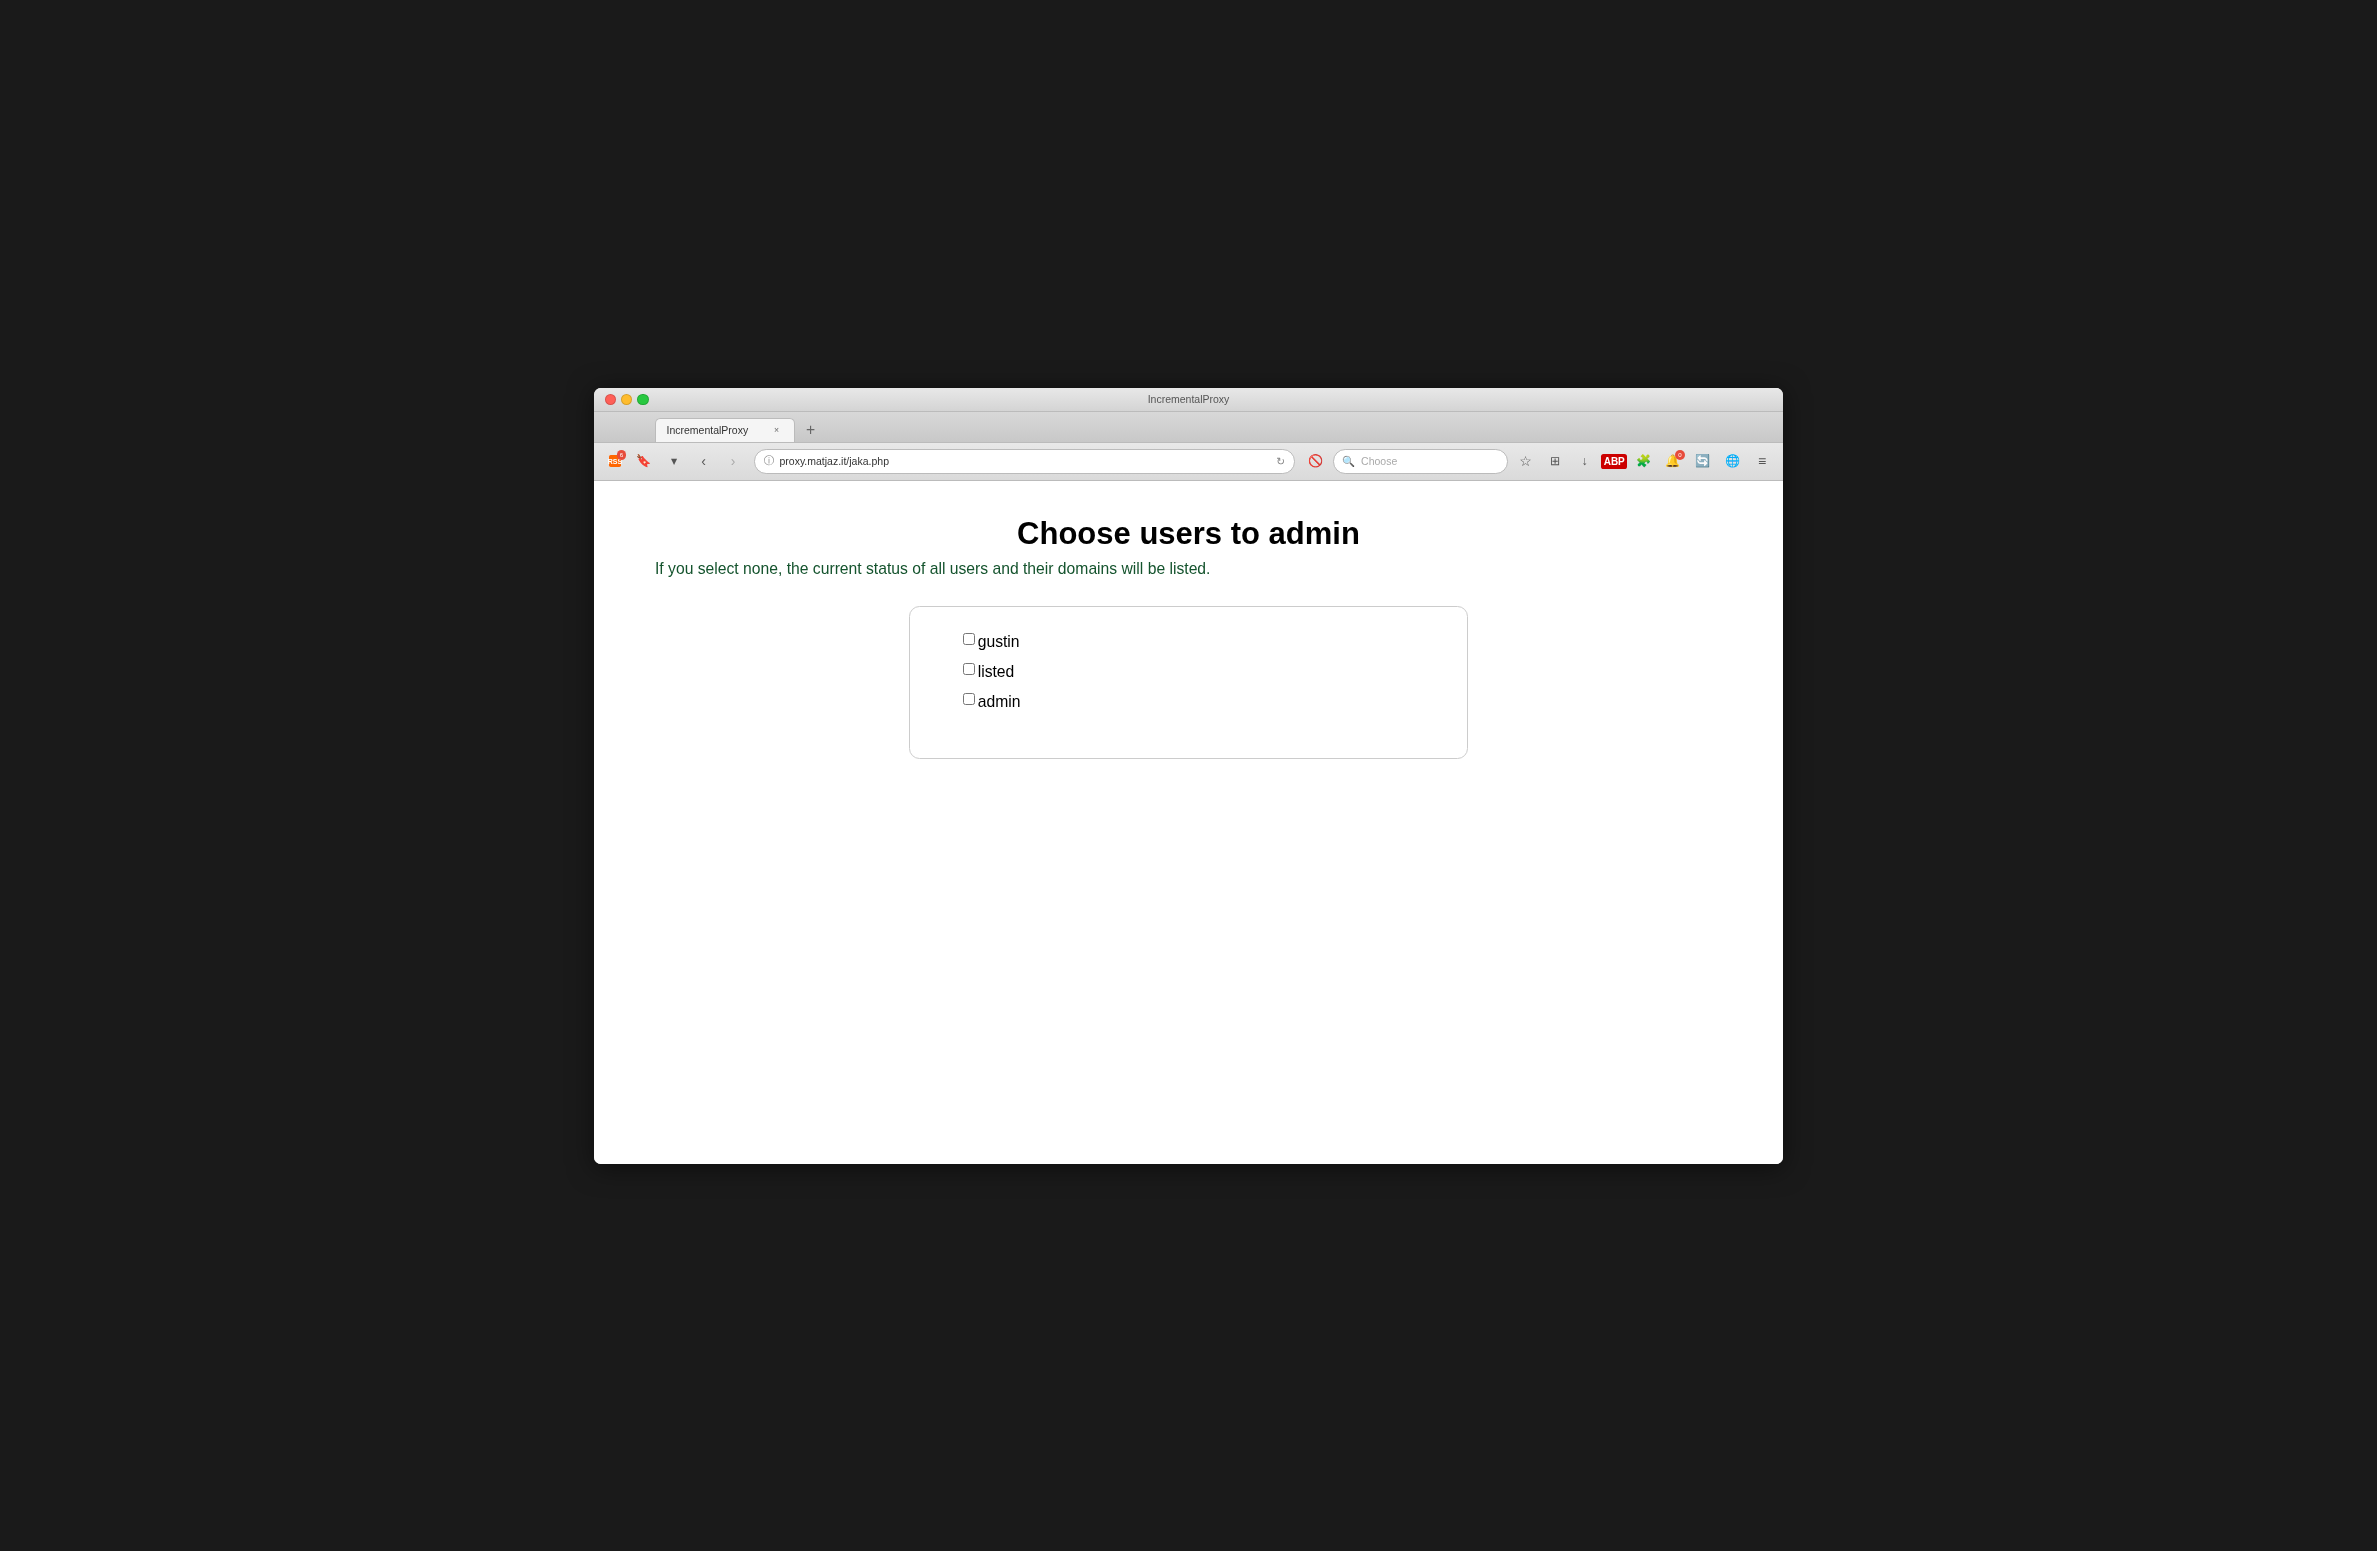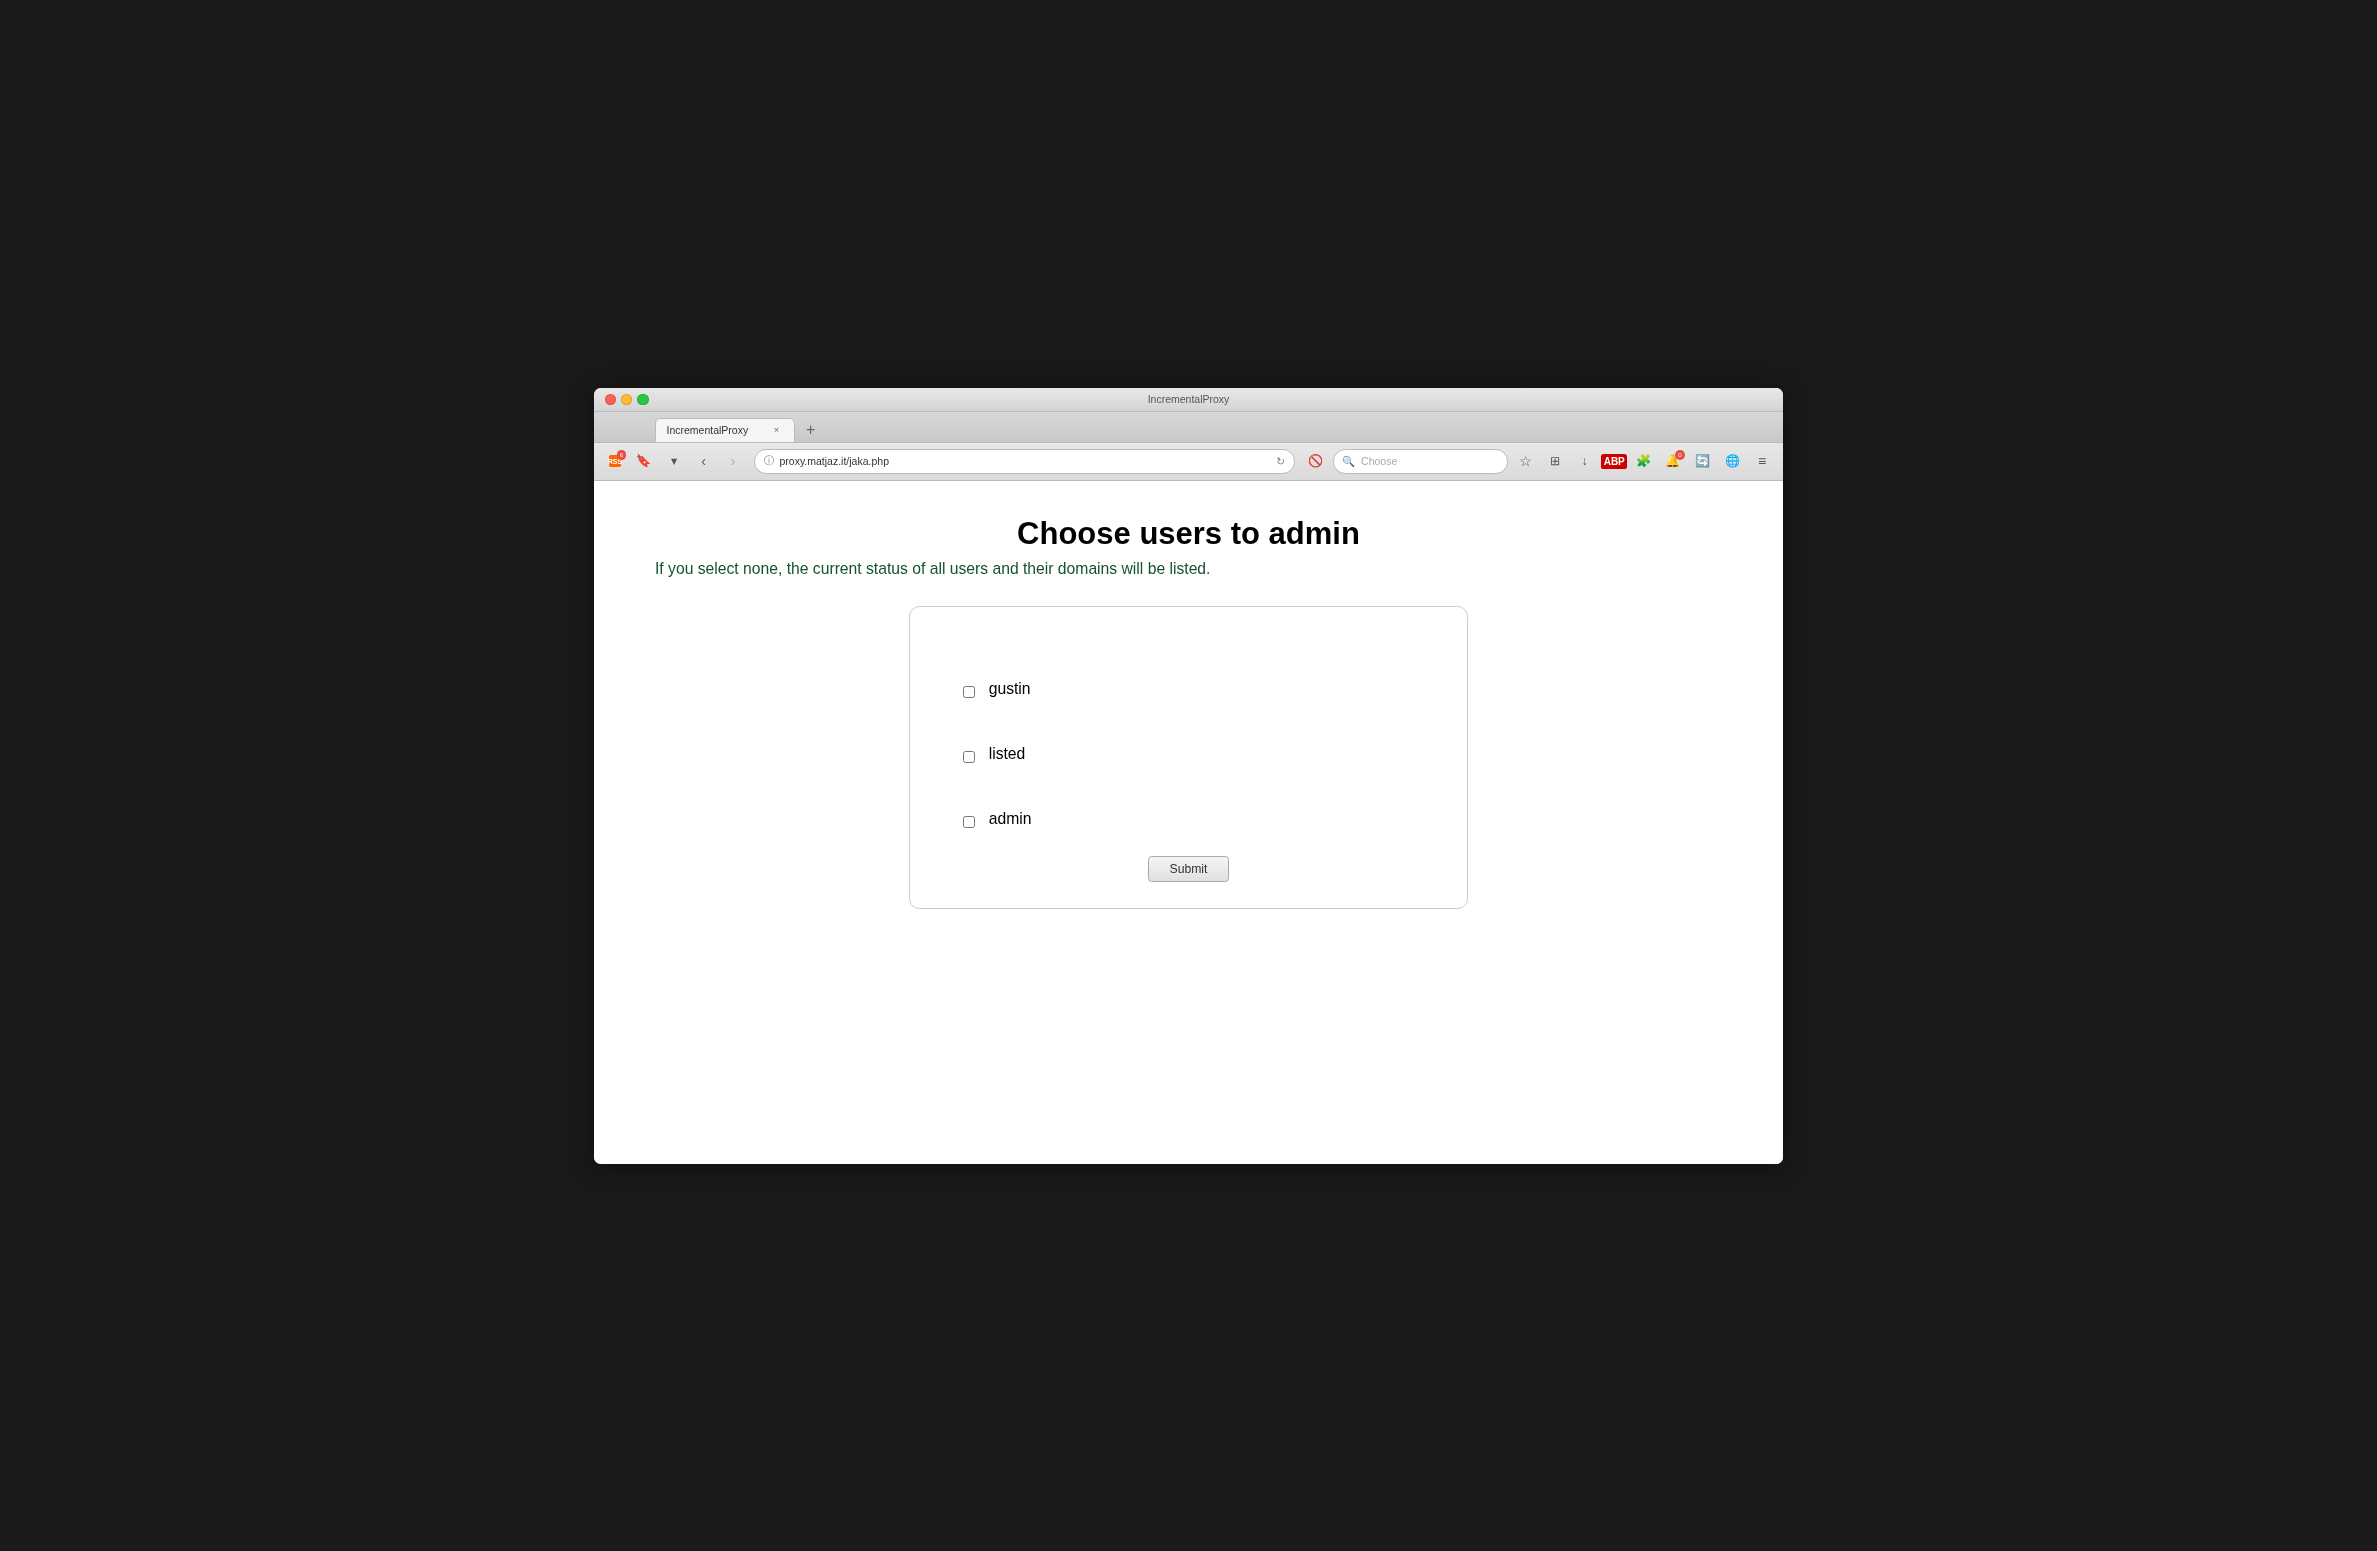--- a/index.html
+++ b/index.html
@@ -208,26 +208,25 @@
     }
 
     .user-list {
       list-style: disc;
       padding-left: 17.5px;
       margin-bottom: 21px;
     }
 
     .user-list li {
       display: flex;
-      align-items: flex-end;
-      gap: 14px;
+      align-items: flex-start;
+      gap: 3px;
       margin-bottom: 12.2px;
       font-size: 15.7px;
       color: #000;
-      margin-top: 47px;
     }
 
     .user-list li::marker {
       color: #000;
       font-size: 14px;
     }
 
     .user-checkbox {
       width: 12.2px;
       height: 12.2px;
@@ -412,20 +411,17 @@
           </li>
           <li>
             <input type="checkbox" class="user-checkbox" style="">
             <span class="user-label">listed</span>
           </li>
           <li>
             <input type="checkbox" class="user-checkbox" style="">
             <span class="user-label">admin</span>
           </li>
         </ul>
-      <div class="submit-row">
-        <button class="submit-btn">Submit</button>
-      </div>
     </div>
   </div>
 
 </div>
 
 
 </body></html>

